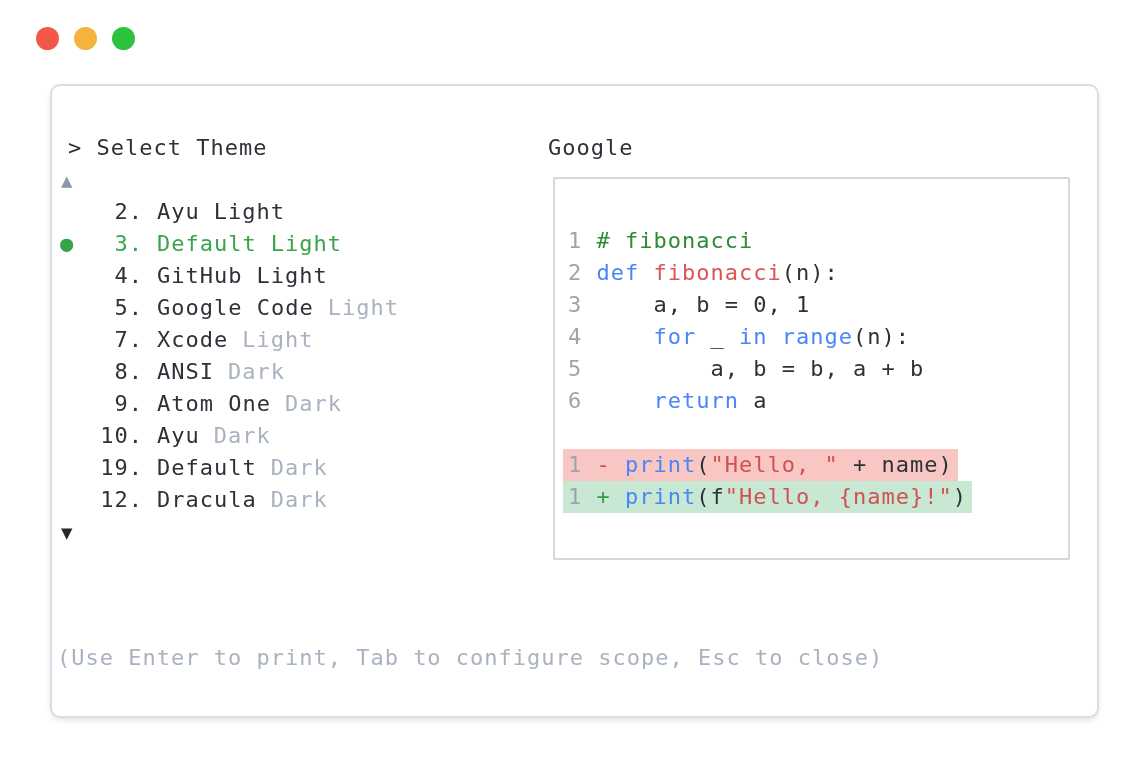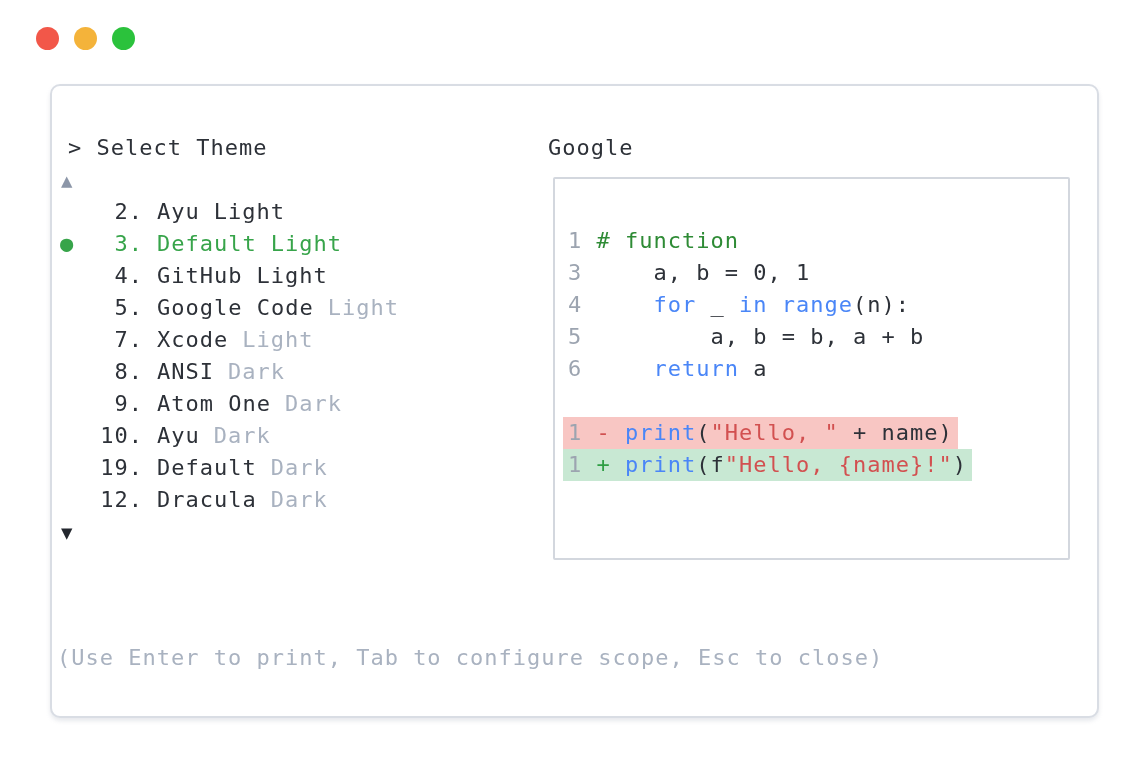--- a/index.html
+++ b/index.html
@@ -91,21 +91,22 @@
         <div class="theme-row"><span class="marker"></span><span class="num">19.</span><span class="name">Default</span><span class="variant muted">Dark</span></div>
         <div class="theme-row"><span class="marker"></span><span class="num">12.</span><span class="name">Dracula</span><span class="variant muted">Dark</span></div>
       </div>
     <div class="row scroll-row scroll-down">▼</div>
   </div>
 
   <div class="preview-label">Google</div>
 
   <div class="preview-box">
     <div class="code">
-        <div class="code-line"><span class="hl"><span class="ln">1</span> <span class="tk-comment"># function</span></span></div>
+        <div class="code-line"><span class="hl"><span class="ln">1</span> <span class="tk-comment"># fibonacci</span></span></div>
+        <div class="code-line"><span class="hl"><span class="ln">2</span> <span class="tk-keyword">def </span><span class="tk-funcname">fibonacci</span><span class="tk-plain">(n):</span></span></div>
         <div class="code-line"><span class="hl"><span class="ln">3</span> <span class="tk-plain">    a, b = 0, 1</span></span></div>
         <div class="code-line"><span class="hl"><span class="ln">4</span> <span class="tk-plain">    </span><span class="tk-keyword">for</span><span class="tk-plain"> _ </span><span class="tk-keyword">in</span><span class="tk-plain"> </span><span class="tk-keyword">range</span><span class="tk-plain">(n):</span></span></div>
         <div class="code-line"><span class="hl"><span class="ln">5</span> <span class="tk-plain">        a, b = b, a + b</span></span></div>
         <div class="code-line"><span class="hl"><span class="ln">6</span> <span class="tk-plain">    </span><span class="tk-keyword">return</span><span class="tk-plain"> a</span></span></div>
         <div class="code-line"><span class="hl"><span class="ln"></span> </span></div>
         <div class="code-line"><span class="hl removed"><span class="ln">1</span> <span class="tk-sign-removed">- </span><span class="tk-keyword">print</span><span class="tk-plain">(</span><span class="tk-string">"Hello, "</span><span class="tk-plain"> + name)</span></span></div>
         <div class="code-line"><span class="hl added"><span class="ln">1</span> <span class="tk-sign-added">+ </span><span class="tk-keyword">print</span><span class="tk-plain">(f</span><span class="tk-string">"Hello, {name}!"</span><span class="tk-plain">)</span></span></div>
       </div>
   </div>
 

